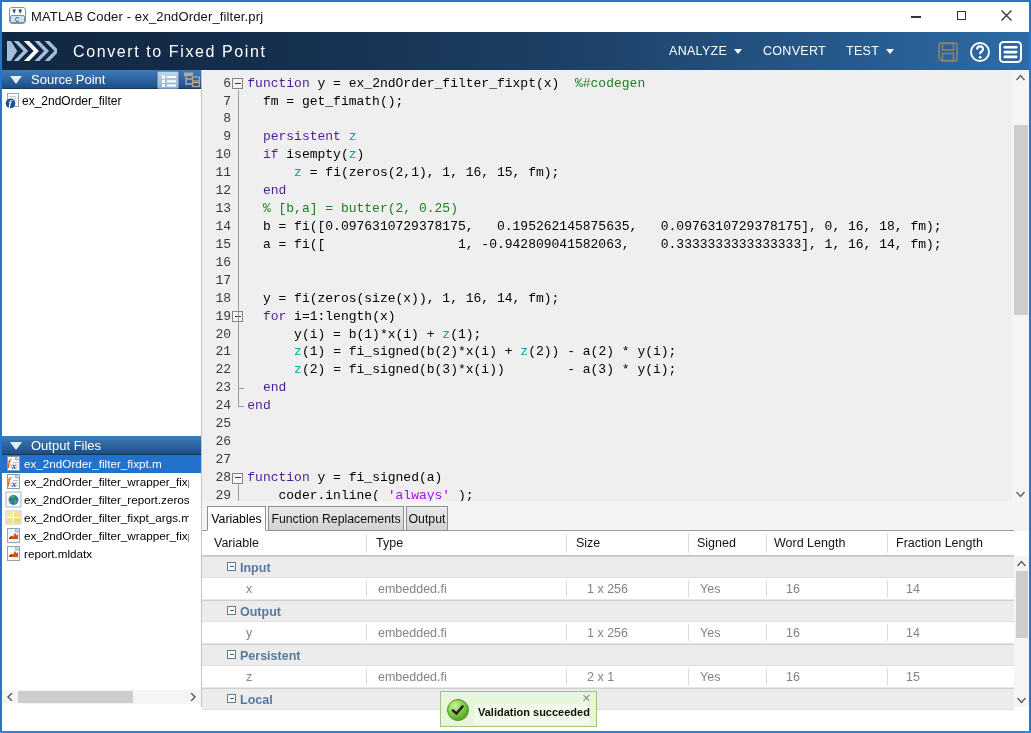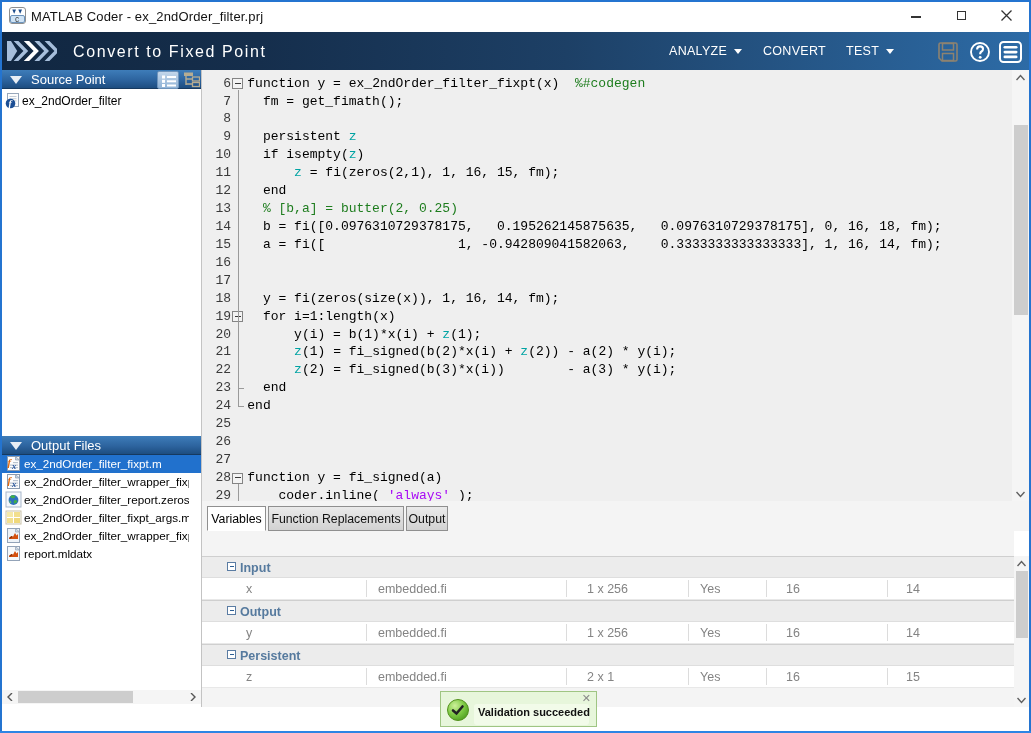--- a/index.html
+++ b/index.html
@@ -18,21 +18,21 @@
 .ofrow.sel{background:#2171cd;color:#fff}
 .oficon{position:absolute;left:3px;top:0.5px}
 .oflabel{position:absolute;left:22px;width:165px;overflow:hidden;white-space:nowrap}
 .sbtrack{position:absolute;background:#f5f5f5}
 .sbthumb{position:absolute;background:#cdcdcd}
 #editor{position:absolute;left:201px;top:70px;width:811px;height:431px;background:#efefef;overflow:hidden;border-left:1px solid #c3c3c3}
 #gut,#code{position:absolute;top:4.6px;font-family:"Liberation Mono",monospace;font-size:13px;line-height:17.93px;white-space:pre}
 .l{height:17.93px;overflow:visible}
 #gut{left:0;width:29px;text-align:right;color:#3a3a3a}
 #code{left:45.3px;color:#000}
-#code .k{color:#000000} #code .c{color:#1e7d1e} #code .s{color:#a709f5} #code .t{color:#00a3a3}
+#code .k{color:#4c1d95} #code .c{color:#1e7d1e} #code .s{color:#a709f5} #code .t{color:#00a3a3}
 .fbox{position:absolute;left:30px;width:11px;height:11px;background:#f3f3f3;border:1px solid #848484}
 .fbox::after{content:"";position:absolute;left:1.5px;right:1.5px;top:3.5px;border-top:1px solid #3a3a3a}
 .fline{position:absolute;left:35.5px;width:1px;background:#9a9a9a}
 .fcorn{position:absolute;left:35.5px;width:6px;height:1px;background:#9a9a9a}
 .tab{position:absolute;top:506px;height:25px;font-size:12.3px;color:#111;text-align:center;border:1px solid #8f8f8f;background:linear-gradient(#eaeaea,#d2d2d2);line-height:24px;z-index:2;white-space:nowrap}
 .tab.act{background:#fff;border-bottom:1px solid #fff;color:#000;z-index:3}
 .th{position:absolute;left:202px;top:530px;width:812px;height:26px;background:#fff;border-top:1px solid #9a9a9a;border-bottom:1px solid #c6c6c6}
 .th span{position:absolute;top:0;height:25px;line-height:25px;font-size:12.5px;color:#141414;white-space:nowrap}
 .th i,.td i{position:absolute;top:2px;bottom:2px;width:1px;background:#dcdcdc}
 .tg{position:absolute;left:202px;width:812px;height:22px;background:#ececec;border-top:1px solid #cfcfcf;border-bottom:1px solid #dedede}
@@ -218,20 +218,33 @@
  <svg class="abs" style="left:1016px;top:74px" width="9" height="8" viewBox="0 0 9 8">
       <path d="M0.5 6 L4.5 1.5 L8.5 6" fill="none" stroke="#606060" stroke-width="1.4"></path>
     </svg>
  <svg class="abs" style="left:1016px;top:490px" width="9" height="8" viewBox="0 0 9 8">
       <path d="M0.5 2 L4.5 6.5 L8.5 2" fill="none" stroke="#606060" stroke-width="1.4"></path>
     </svg>
  <div class="abs" style="left:201px;top:501px;width:828px;height:206px;background:#f4f4f4;border-left:1px solid #c3c3c3"></div>
  <div class="tab act" style="left:207px;width:59px">Variables</div>
  <div class="tab" style="left:268px;width:136px">Function Replacements</div>
  <div class="tab" style="left:406px;width:42px">Output</div>
+ <div class="th">
+      <i style="left:164px"></i>
+      <i style="left:364px"></i>
+      <i style="left:486px"></i>
+      <i style="left:564px"></i>
+      <i style="left:685px"></i>
+      <span style="left:12px">Variable</span>
+      <span style="left:174px">Type</span>
+      <span style="left:374px">Size</span>
+      <span style="left:495px">Signed</span>
+      <span style="left:572px">Word Length</span>
+      <span style="left:694px">Fraction Length</span>
+    </div>
  <div class="tg" style="top:556px">
       <span class="tgbox"></span>
       <span class="tglab">Input</span>
     </div>
 <div class="td" style="top:578px">
       <i style="left:164px"></i>
       <i style="left:364px"></i>
       <i style="left:486px"></i>
       <i style="left:564px"></i>
       <i style="left:685px"></i>
@@ -269,20 +282,24 @@
       <i style="left:486px"></i>
       <i style="left:564px"></i>
       <i style="left:685px"></i>
       <span style="left:44px">z</span>
       <span style="left:176px">embedded.fi</span>
       <span style="left:385px">2 x 1</span>
       <span style="left:498px">Yes</span>
       <span style="left:584px">16</span>
       <span style="left:704px">15</span>
     </div>
+<div class="tg" style="top:688px">
+      <span class="tgbox"></span>
+      <span class="tglab">Local</span>
+    </div>
 
  <div class="abs" style="left:1014px;top:531px;width:15px;height:25px;background:#fff"></div>
  <div class="sbtrack" style="left:1014px;top:556px;width:15px;height:151px"></div>
  <div class="sbthumb" style="left:1015.5px;top:571px;width:12px;height:67px"></div>
  <svg class="abs" style="left:1017px;top:560px" width="9" height="8" viewBox="0 0 9 8">
       <path d="M0.5 6 L4.5 1.5 L8.5 6" fill="none" stroke="#606060" stroke-width="1.4"></path>
     </svg>
  <svg class="abs" style="left:1017px;top:696px" width="9" height="8" viewBox="0 0 9 8">
       <path d="M0.5 2 L4.5 6.5 L8.5 2" fill="none" stroke="#606060" stroke-width="1.4"></path>
     </svg>

